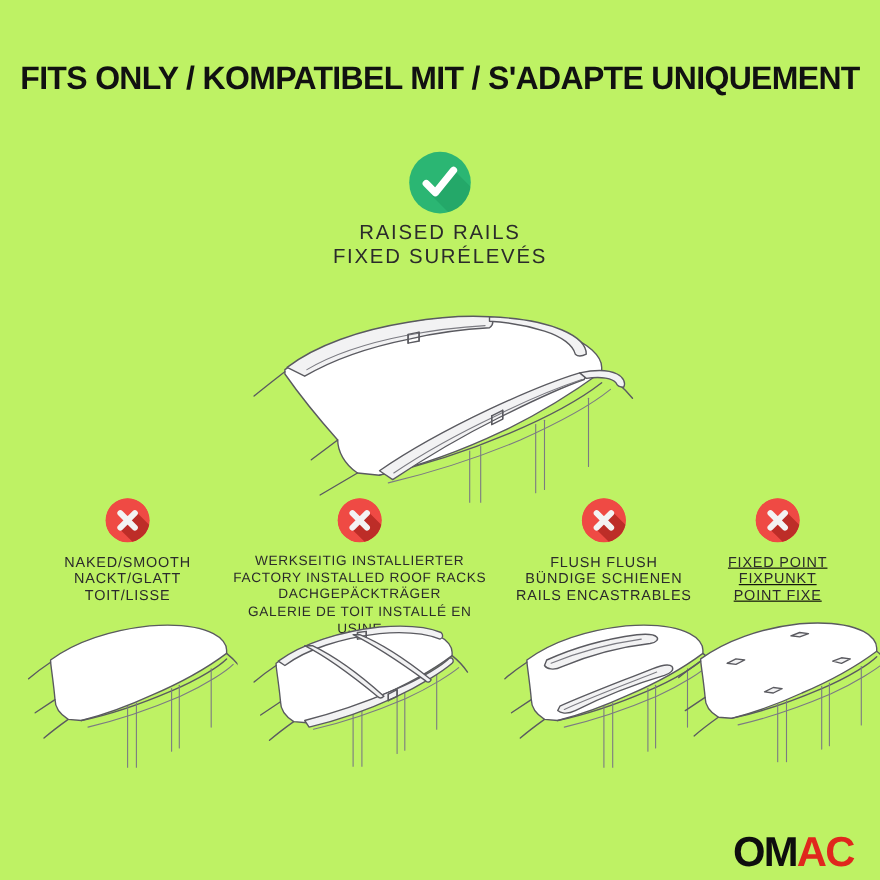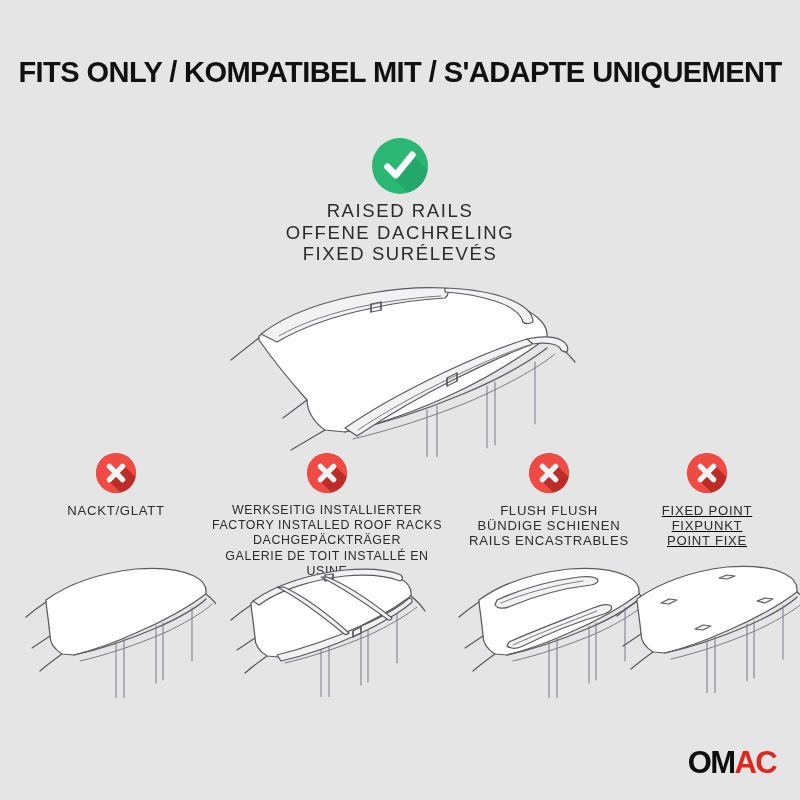--- a/index.html
+++ b/index.html
@@ -2,21 +2,21 @@
 <html><head>
 <meta charset="utf-8">
 <style>
   * { box-sizing: border-box; margin: 0; padding: 0; }
   html, body {
     width: 800px; height: 800px;
     background: #ffffff;
     font-family: "Liberation Sans", "DejaVu Sans", sans-serif;
     overflow: hidden;
   }
-  .page { position: relative; width: 800px; height: 800px; background:#e5e5e5; }
+  .page { position: relative; width: 800px; height: 800px; background:#bef264; }
 
   
   .title {
     position: absolute;
     left: 0; right: 0; top: 55px;
     text-align: center;
     font-size: 29.5px;
     font-weight: 700;
     letter-spacing: -0.6px;
     color: #111111;
@@ -59,22 +59,22 @@
 
   .col-1 { left:16px;  width:200px; }
   .col-2 { left:204px; width:246px; }
   .col-3 { left:452px; width:194px; }
   .col-4 { left:640px; width:134px;text-decoration:underline; }
 
   .col-2 .cap { font-size:12.4px; letter-spacing:0.6px; }
 
   
   .logo {
-    position:absolute; right:24px; bottom:22px;
-    font-size:31px; font-weight:800; letter-spacing:-1.6px;
+    position:absolute; right:24px; bottom:6px;
+    font-size:38px; font-weight:800; letter-spacing:-1.6px;
     line-height:1;
   }
   .logo .blk { color:#0e0e0e; }
   .logo .red { color:#e0271d; }
 
   .line { fill:none; stroke:#5a5a60; stroke-width:1.25; stroke-linejoin:round; stroke-linecap:round; }
   .line-thin { fill:none; stroke:#7b7b82; stroke-width:1; stroke-linecap:round; }
   .fillwhite { fill:#ffffff; }
   .railfill { fill:#f2f2f3; }
 </style>
@@ -88,21 +88,20 @@
   <div class="badge badge-ok">
     <svg viewBox="0 0 56 56" aria-hidden="true">
       <path d="M28 0 A28 28 0 0 1 56 28 A28 28 0 0 1 28 56 Z" fill="#23a566" opacity="0.0"></path>
       <path d="M40.5 16.5 L56 32 L56 36 A28 28 0 0 1 36 55.3 L19.5 38.8 Z" fill="#1f9d61" opacity="0.55"></path>
       <path d="M15.5 28.8 L23.8 37.2 L40.3 16.8" fill="none" stroke="#ffffff" stroke-width="6.6" stroke-linecap="round" stroke-linejoin="round"></path>
     </svg>
   </div>
 
   <div class="hero-text">
     <div>RAISED RAILS</div>
-    <div>OFFENE DACHRELING</div>
     <div>FIXED SURÉLEVÉS</div>
   </div>
 
   <div class="hero-art">
     <svg viewBox="0 0 410 175" width="410" height="175" aria-hidden="true">
 
       <path class="line fillwhite" d="M64,54 C100,28 152,12 208,8 C252,6 290,12 318,22
                C340,30 352,42 352,52 L352,56
                C330,72 300,92 262,110 C222,129 180,143 150,150
                L130,148 C118,140 112,128 112,118
@@ -149,21 +148,23 @@
     <div class="badge-wrap">
       <div class="badge badge-no" style="left:50%; margin-left:-20px; top:0;">
         <svg viewBox="0 0 40 40" aria-hidden="true">
           <circle cx="20" cy="20" r="20" fill="#ef4a44"></circle>
           <path d="M27.5 12 L40 24.5 L40 24 A20 20 0 0 1 24.5 39.6 L12.2 27.4 Z" fill="#9e1b16" opacity="0.62"></path>
           <path d="M13.4 13.4 L26.6 26.6 M26.6 13.4 L13.4 26.6" stroke="#f3f3f3" stroke-width="5.4" stroke-linecap="round"></path>
         </svg>
       </div>
     </div>
     <div class="cap">
+      <div>NAKED/SMOOTH</div>
       <div>NACKT/GLATT</div>
+      <div>TOIT/LISSE</div>
     </div>
     <div class="art" style="top:105px;">
       <svg viewBox="0 0 200 140" width="200" height="140" aria-hidden="true">
         <path class="line fillwhite" d="M30,42 C52,26 84,15 120,11 C146,9 166,12 178,18
                  C186,22 190,28 190,33 L190,36
                  C174,48 150,62 122,74 C98,85 74,93 58,97
                  L46,96 C38,91 34,84 34,78
                  C33,66 31,53 30,44 Z"></path>
         <path class="line" d="M30,44 C24,48 17,53 10,59"></path>
         <path class="line" d="M34,78 C28,82 22,86 16,90"></path>

